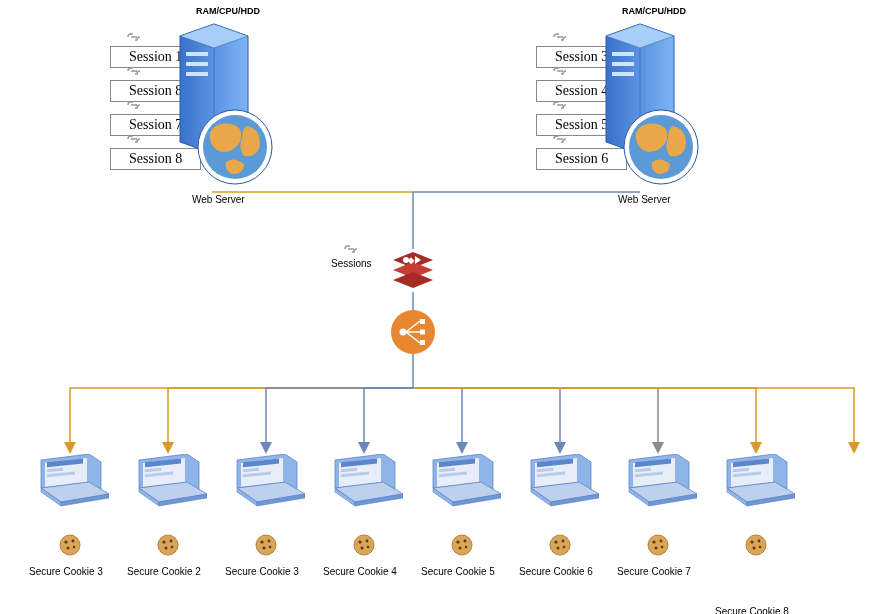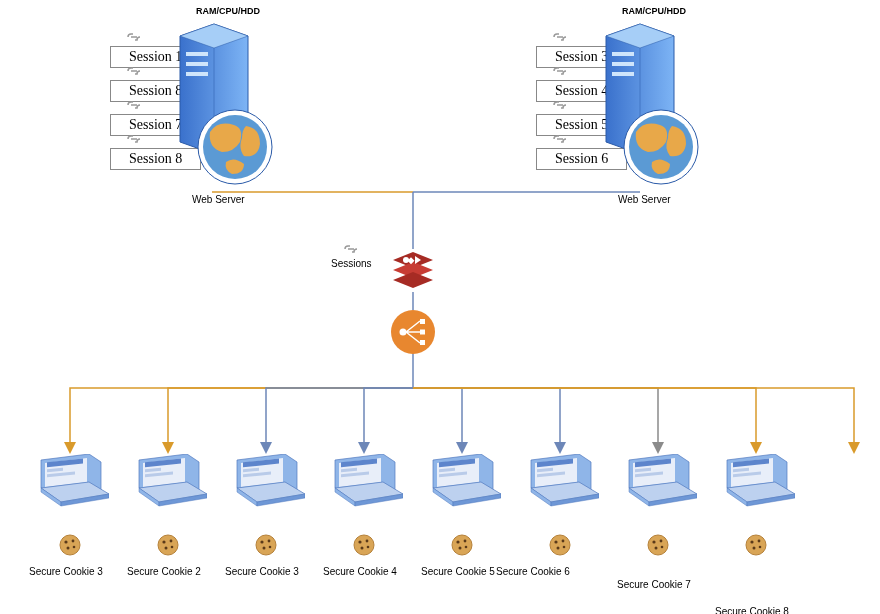--- a/index.html
+++ b/index.html
@@ -264,39 +264,39 @@
         <path d="M10,34 L30,48 L30,52 L10,38 Z" fill="#8fb5e8" stroke="#5079bf" stroke-width="0.5"></path>
         <path d="M30,48 L78,40 L78,44 L30,52 Z" fill="#6e97d6" stroke="#5079bf" stroke-width="0.5"></path>
       </svg></div>
     <div class="cookie-icon" style="left: 549px; top: 534px;"><svg viewBox="0 0 22 22">
         <circle cx="11" cy="11" r="10" fill="#d9a556" stroke="#b5813a"></circle>
         <circle cx="7" cy="8" r="1.6" fill="#5b3a19"></circle>
         <circle cx="14" cy="7" r="1.4" fill="#5b3a19"></circle>
         <circle cx="9" cy="14" r="1.5" fill="#5b3a19"></circle>
         <circle cx="15" cy="13" r="1.3" fill="#5b3a19"></circle>
       </svg></div>
-    <div class="label" style="left: 496px; top: 566px;">Secure Cookie 6</div>
+    <div class="label" style="left: 519px; top: 566px;">Secure Cookie 6</div>
     <div class="laptop" style="left: 619px; top: 454px;"><svg viewBox="0 0 78 58">
         <path d="M10,6 L58,0 L70,8 L70,36 L22,42 L10,34 Z" fill="#8fb5e8" stroke="#5079bf" stroke-width="0.7"></path>
         <path d="M14,9 L56,4 L56,28 L14,33 Z" fill="#e8eef9"></path>
         <rect x="16" y="10" width="36" height="5" fill="#5d85cc" transform="skewY(-6)"></rect>
         <rect x="16" y="17" width="16" height="3" fill="#b9cbe9" transform="skewY(-6)"></rect>
         <rect x="16" y="22" width="28" height="3" fill="#b9cbe9" transform="skewY(-6)"></rect>
         <path d="M10,34 L58,28 L78,40 L30,48 Z" fill="#bdd1ef" stroke="#5079bf" stroke-width="0.7"></path>
         <path d="M10,34 L30,48 L30,52 L10,38 Z" fill="#8fb5e8" stroke="#5079bf" stroke-width="0.5"></path>
         <path d="M30,48 L78,40 L78,44 L30,52 Z" fill="#6e97d6" stroke="#5079bf" stroke-width="0.5"></path>
       </svg></div>
     <div class="cookie-icon" style="left: 647px; top: 534px;"><svg viewBox="0 0 22 22">
         <circle cx="11" cy="11" r="10" fill="#d9a556" stroke="#b5813a"></circle>
         <circle cx="7" cy="8" r="1.6" fill="#5b3a19"></circle>
         <circle cx="14" cy="7" r="1.4" fill="#5b3a19"></circle>
         <circle cx="9" cy="14" r="1.5" fill="#5b3a19"></circle>
         <circle cx="15" cy="13" r="1.3" fill="#5b3a19"></circle>
       </svg></div>
-    <div class="label" style="left: 617px; top: 566px; margin-top: 13px;">Secure Cookie 7</div>
+    <div class="label" style="left: 617px; top: 566px;">Secure Cookie 7</div>
     <div class="laptop" style="left: 717px; top: 454px;"><svg viewBox="0 0 78 58">
         <path d="M10,6 L58,0 L70,8 L70,36 L22,42 L10,34 Z" fill="#8fb5e8" stroke="#5079bf" stroke-width="0.7"></path>
         <path d="M14,9 L56,4 L56,28 L14,33 Z" fill="#e8eef9"></path>
         <rect x="16" y="10" width="36" height="5" fill="#5d85cc" transform="skewY(-6)"></rect>
         <rect x="16" y="17" width="16" height="3" fill="#b9cbe9" transform="skewY(-6)"></rect>
         <rect x="16" y="22" width="28" height="3" fill="#b9cbe9" transform="skewY(-6)"></rect>
         <path d="M10,34 L58,28 L78,40 L30,48 Z" fill="#bdd1ef" stroke="#5079bf" stroke-width="0.7"></path>
         <path d="M10,34 L30,48 L30,52 L10,38 Z" fill="#8fb5e8" stroke="#5079bf" stroke-width="0.5"></path>
         <path d="M30,48 L78,40 L78,44 L30,52 Z" fill="#6e97d6" stroke="#5079bf" stroke-width="0.5"></path>
       </svg></div>

